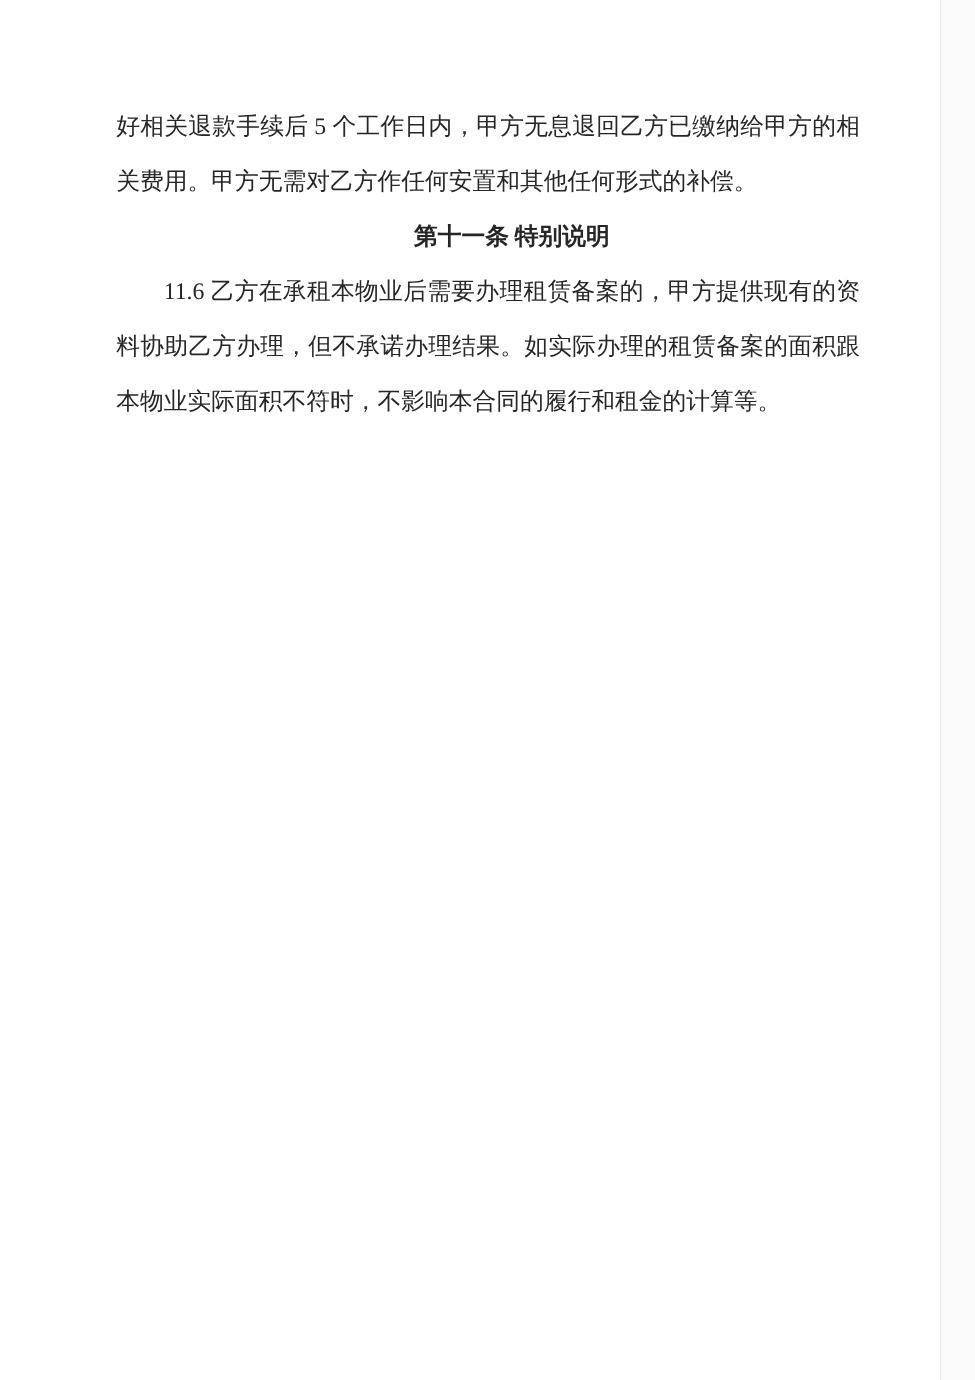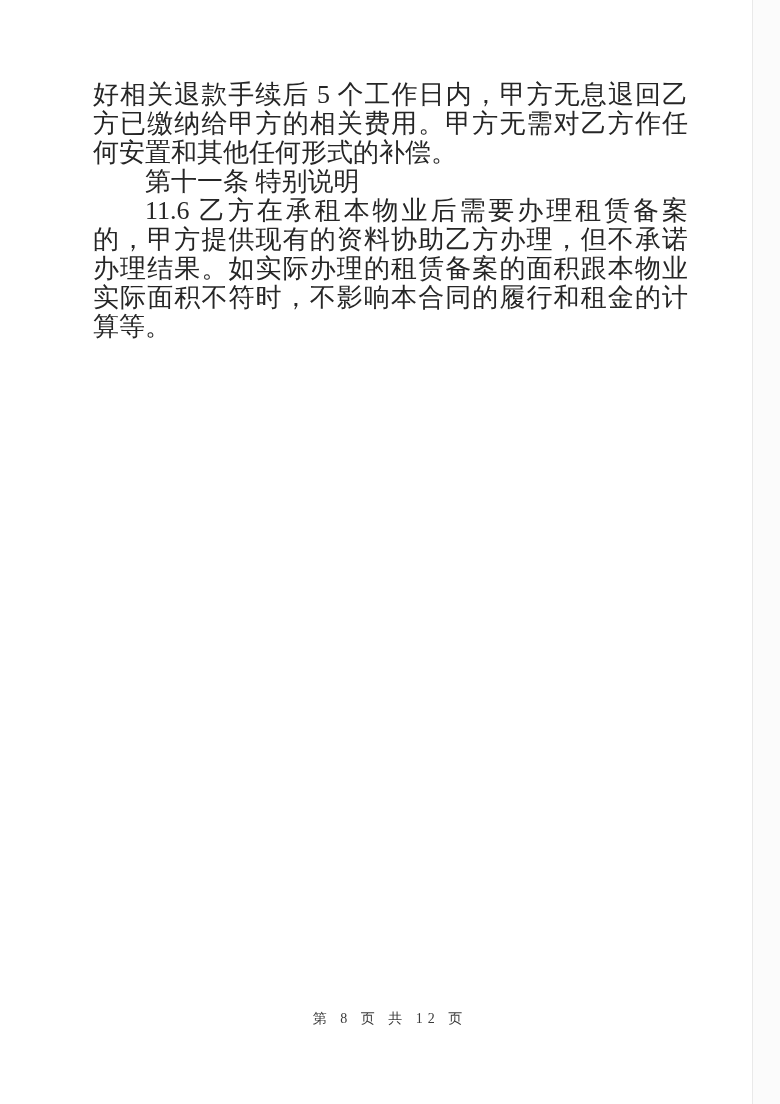--- a/index.html
+++ b/index.html
@@ -35,33 +35,33 @@
     background: #fbfbfb;
   }
   .text-block {
     position: absolute;
     top: 80px;
     left: 93px;
     width: 595px;
   }
   .text-block p {
     margin: 0;
-    font-size: 26px;
-    line-height: 29px;
+    font-size: 19px;
+    line-height: 44px;
     text-align: justify;
     text-justify: inter-ideograph;
     text-indent: 2em;
     word-break: break-all;
   }
   .text-block p.flush {
     text-indent: 0;
   }
   .text-block p.heading {
-    font-weight: normal;
-    text-align: left;
+    font-weight: bold;
+    text-align: center;
   }
   .footer {
     position: absolute;
     left: 0;
     right: 0;
     bottom: 76px;
     text-align: center;
     font-size: 14px;
     letter-spacing: 5px;
     color: #3a3a3a;
@@ -74,15 +74,14 @@
 
   <div class="scan-edge-strip"></div>
   <div class="scan-edge"></div>
 
   <div class="text-block">
     <p class="flush">好相关退款手续后 5 个工作日内，甲方无息退回乙方已缴纳给甲方的相关费用。甲方无需对乙方作任何安置和其他任何形式的补偿。</p>
     <p class="heading">第十一条 特别说明</p>
     <p>11.6 乙方在承租本物业后需要办理租赁备案的，甲方提供现有的资料协助乙方办理，但不承诺办理结果。如实际办理的租赁备案的面积跟本物业实际面积不符时，不影响本合同的履行和租金的计算等。</p>
   </div>
 
-  <div class="footer">第 8 页 共 12 页</div>
 
 </div>
 
 </body></html>

